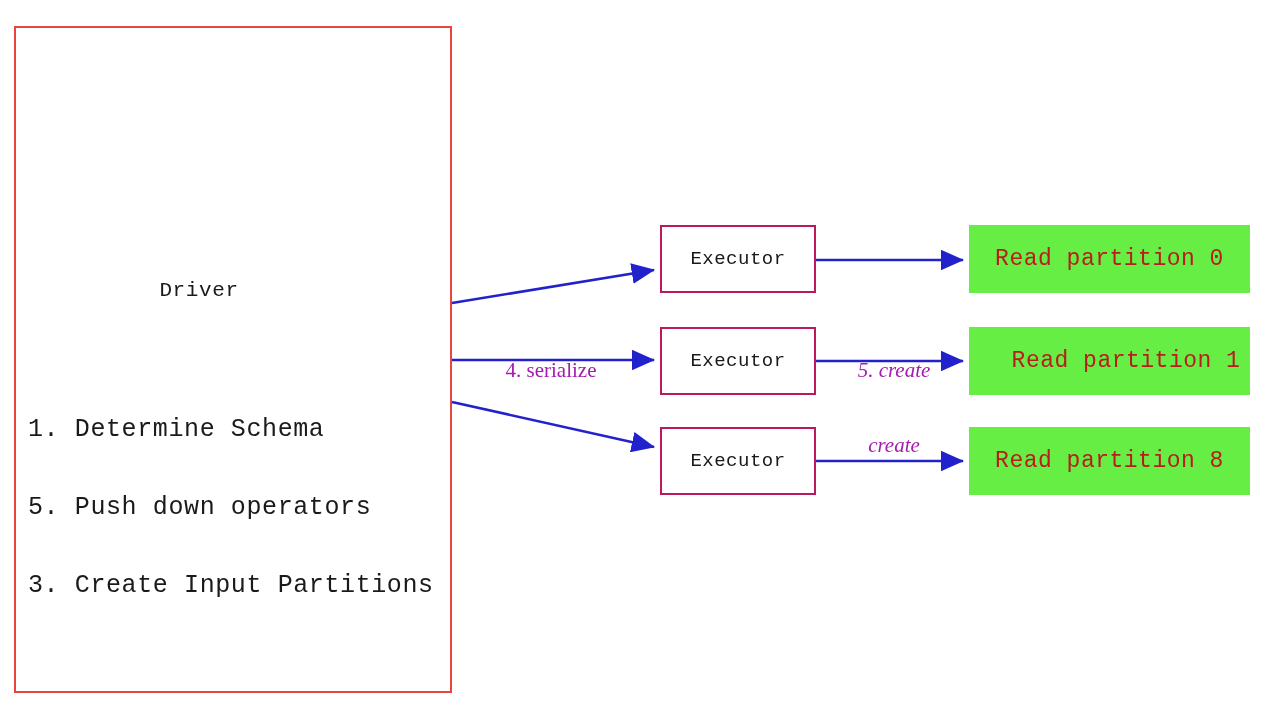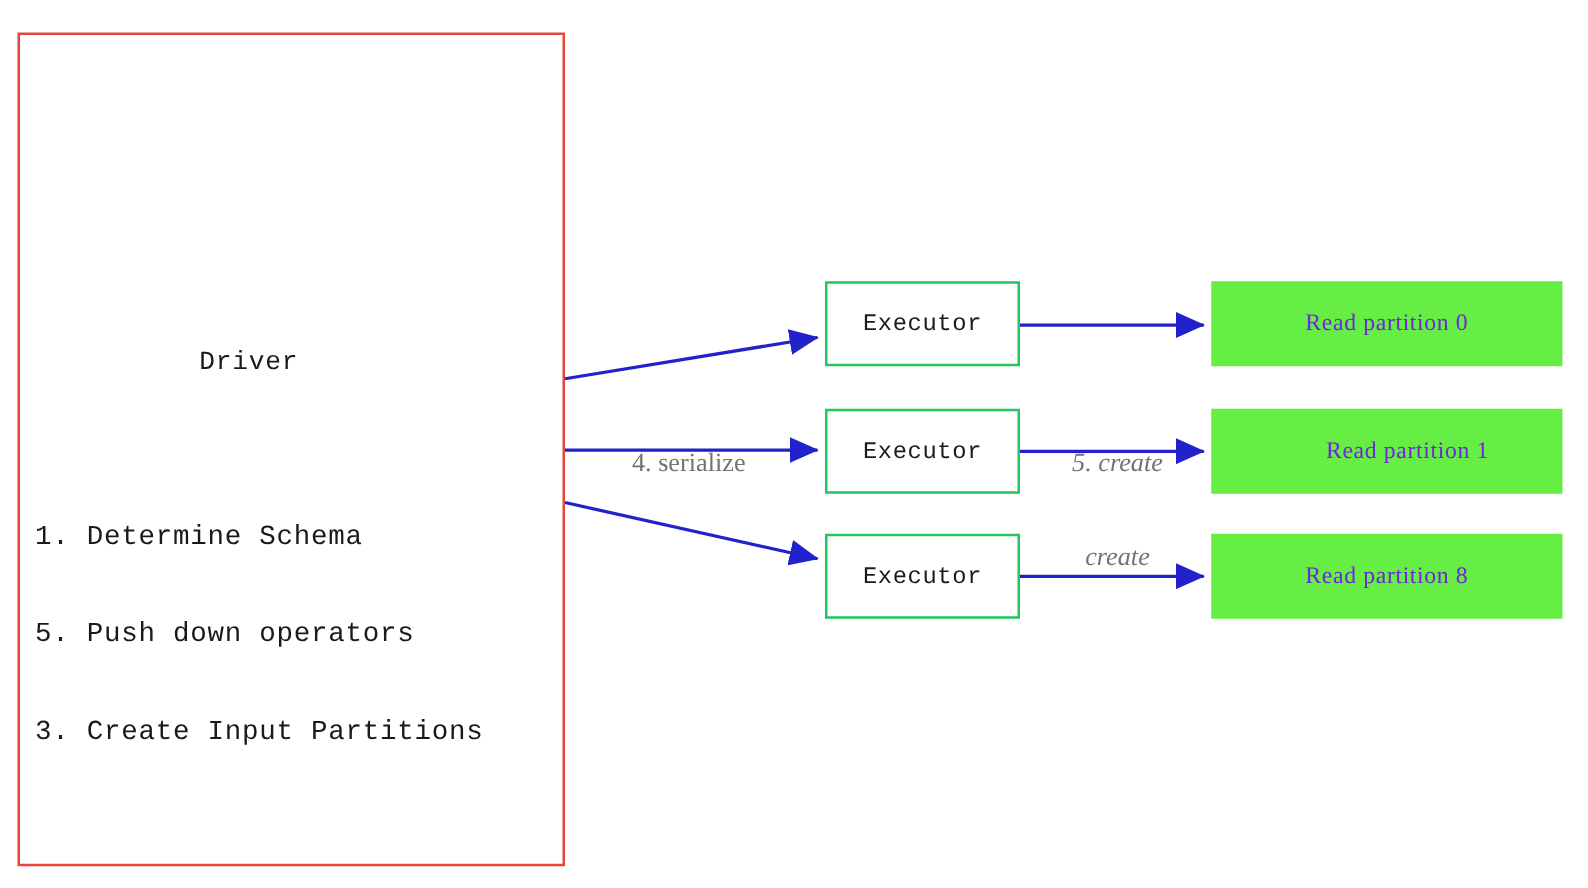--- a/index.html
+++ b/index.html
@@ -38,35 +38,35 @@
     font-size: 21px;
     color: #1a1a1a;
     letter-spacing: 0.6px;
   }
   #driver-steps {
     position: absolute;
     left: 28px;
     top: 365px;
     width: 420px;
     font-family: "Liberation Mono", "DejaVu Sans Mono", monospace;
-    font-size: 22px;
+    font-size: 25px;
     line-height: 26px;
     color: #1a1a1a;
     letter-spacing: 0.6px;
     white-space: pre;
   }
   .step-line { display: block; }
 
   
   .executor-box {
     position: absolute;
     box-sizing: border-box;
     width: 156px;
     height: 68px;
-    border: 2px solid #22c55e;
+    border: 2px solid #be185d;
     background: #ffffff;
     display: flex;
     align-items: center;
     justify-content: center;
   }
   .executor-label {
     font-family: "Liberation Mono", "DejaVu Sans Mono", monospace;
     font-size: 19px;
     color: #1a1a1a;
     letter-spacing: 0.5px;
@@ -80,23 +80,23 @@
     position: absolute;
     box-sizing: border-box;
     width: 281px;
     height: 68px;
     background: #66ee44;
     display: flex;
     align-items: center;
     justify-content: center;
   }
   .partition-label {
-    font-family: Liberation Serif, serif;
-    font-size: 19px;
-    color: #6d28d9;
+    font-family: Liberation Mono, monospace;
+    font-size: 23px;
+    color: #b91c1c;
     letter-spacing: 0.5px;
   }
   #partition-0 { left: 969px; top: 225px; }
   #partition-1 { left: 969px; top: 327px; padding-left: 33px; }
   #partition-2 { left: 969px; top: 427px; }
 
   
   #arrow-layer {
     position: absolute;
     left: 0;
@@ -105,21 +105,21 @@
     height: 710px;
     pointer-events: none;
   }
 
   
   .edge-label {
     position: absolute;
     font-family: "Liberation Serif", "DejaVu Serif", serif;
     font-size: 21px;
     line-height: 25px;
-    color: #737373;
+    color: #a21caf;
     text-align: center;
     white-space: pre;
   }
   #label-serialize {
     left: 463px;
     top: 308px;
     width: 176px;
   }
   #label-create-reader {
     left: 822px;

